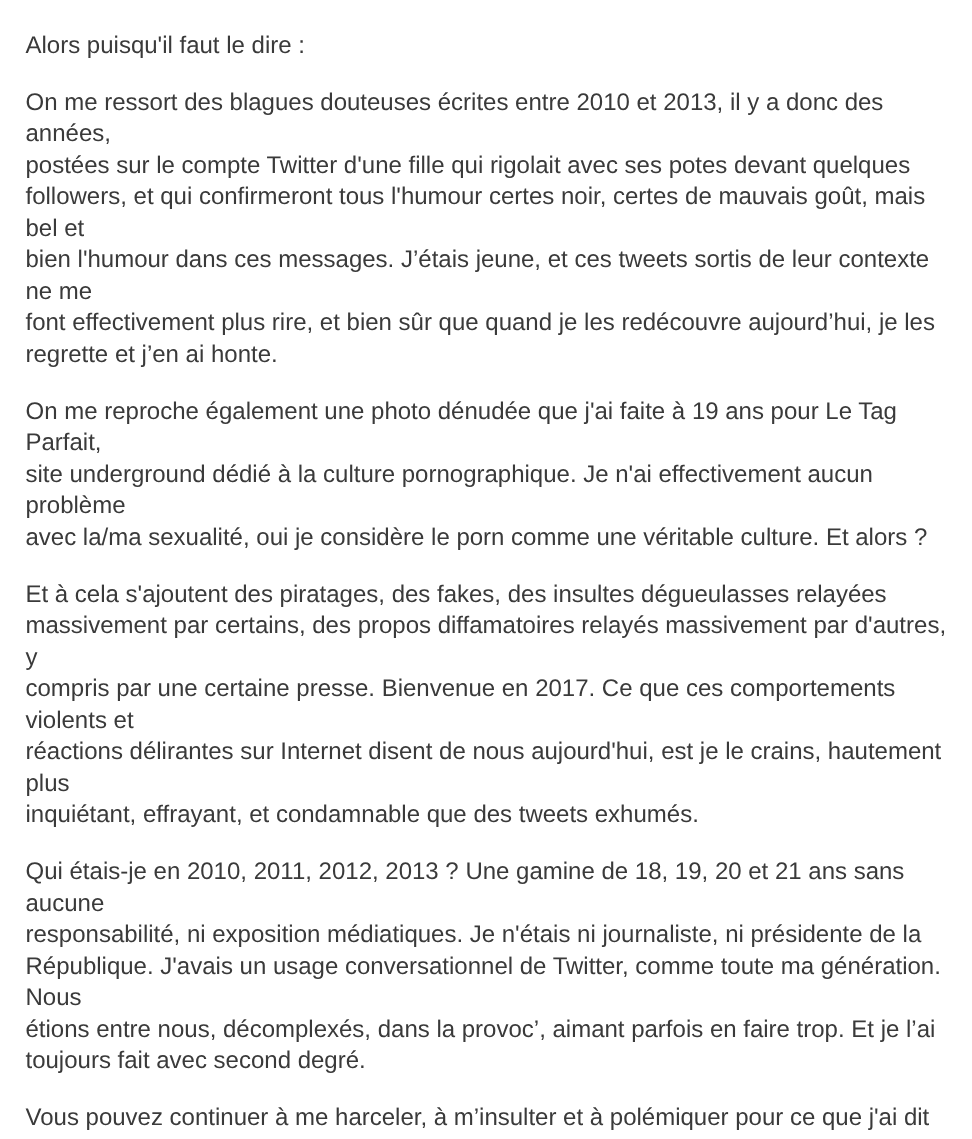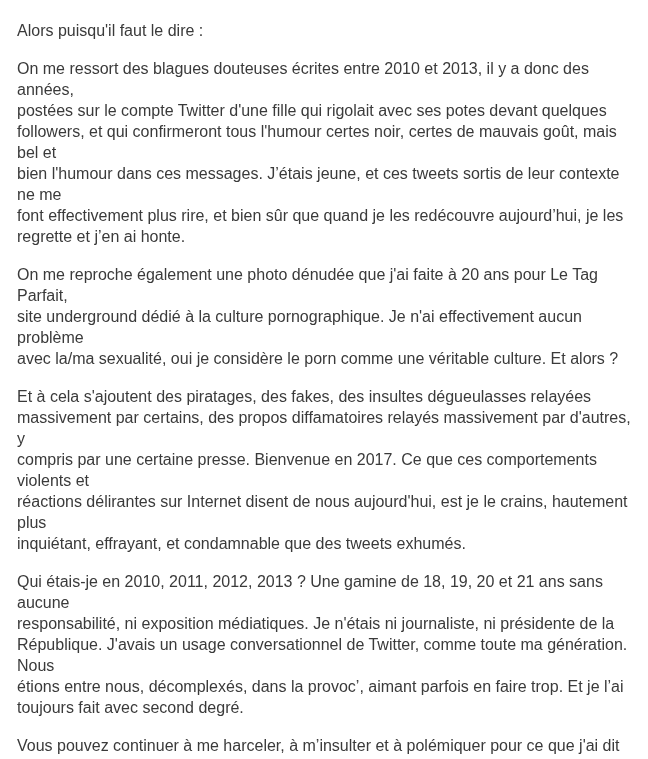--- a/index.html
+++ b/index.html
@@ -34,21 +34,21 @@
 <body>
 
 <div class="doc">
   <p class="para">Alors puisqu'il faut le dire :</p>
   <p class="para">On me ressort des blagues douteuses écrites entre 2010 et 2013, il y a donc des années,
 postées sur le compte Twitter d'une fille qui rigolait avec ses potes devant quelques
 followers, et qui confirmeront tous l'humour certes noir, certes de mauvais goût, mais bel et
 bien l'humour dans ces messages. J’étais jeune, et ces tweets sortis de leur contexte ne me
 font effectivement plus rire, et bien sûr que quand je les redécouvre aujourd’hui, je les
 regrette et j’en ai honte.</p>
-  <p class="para">On me reproche également une photo dénudée que j'ai faite à 20 ans pour Le Tag Parfait,
+  <p class="para">On me reproche également une photo dénudée que j'ai faite à 19 ans pour Le Tag Parfait,
 site underground dédié à la culture pornographique. Je n'ai effectivement aucun problème
 avec la/ma sexualité, oui je considère le porn comme une véritable culture. Et alors ?</p>
   <p class="para">Et à cela s'ajoutent des piratages, des fakes, des insultes dégueulasses relayées
 massivement par certains, des propos diffamatoires relayés massivement par d'autres, y
 compris par une certaine presse. Bienvenue en 2017. Ce que ces comportements violents et
 réactions délirantes sur Internet disent de nous aujourd'hui, est je le crains, hautement plus
 inquiétant, effrayant, et condamnable que des tweets exhumés.</p>
   <p class="para">Qui étais-je en 2010, 2011, 2012, 2013 ? Une gamine de 18, 19, 20 et 21 ans sans aucune
 responsabilité, ni exposition médiatiques. Je n'étais ni journaliste, ni présidente de la
 République. J'avais un usage conversationnel de Twitter, comme toute ma génération. Nous

